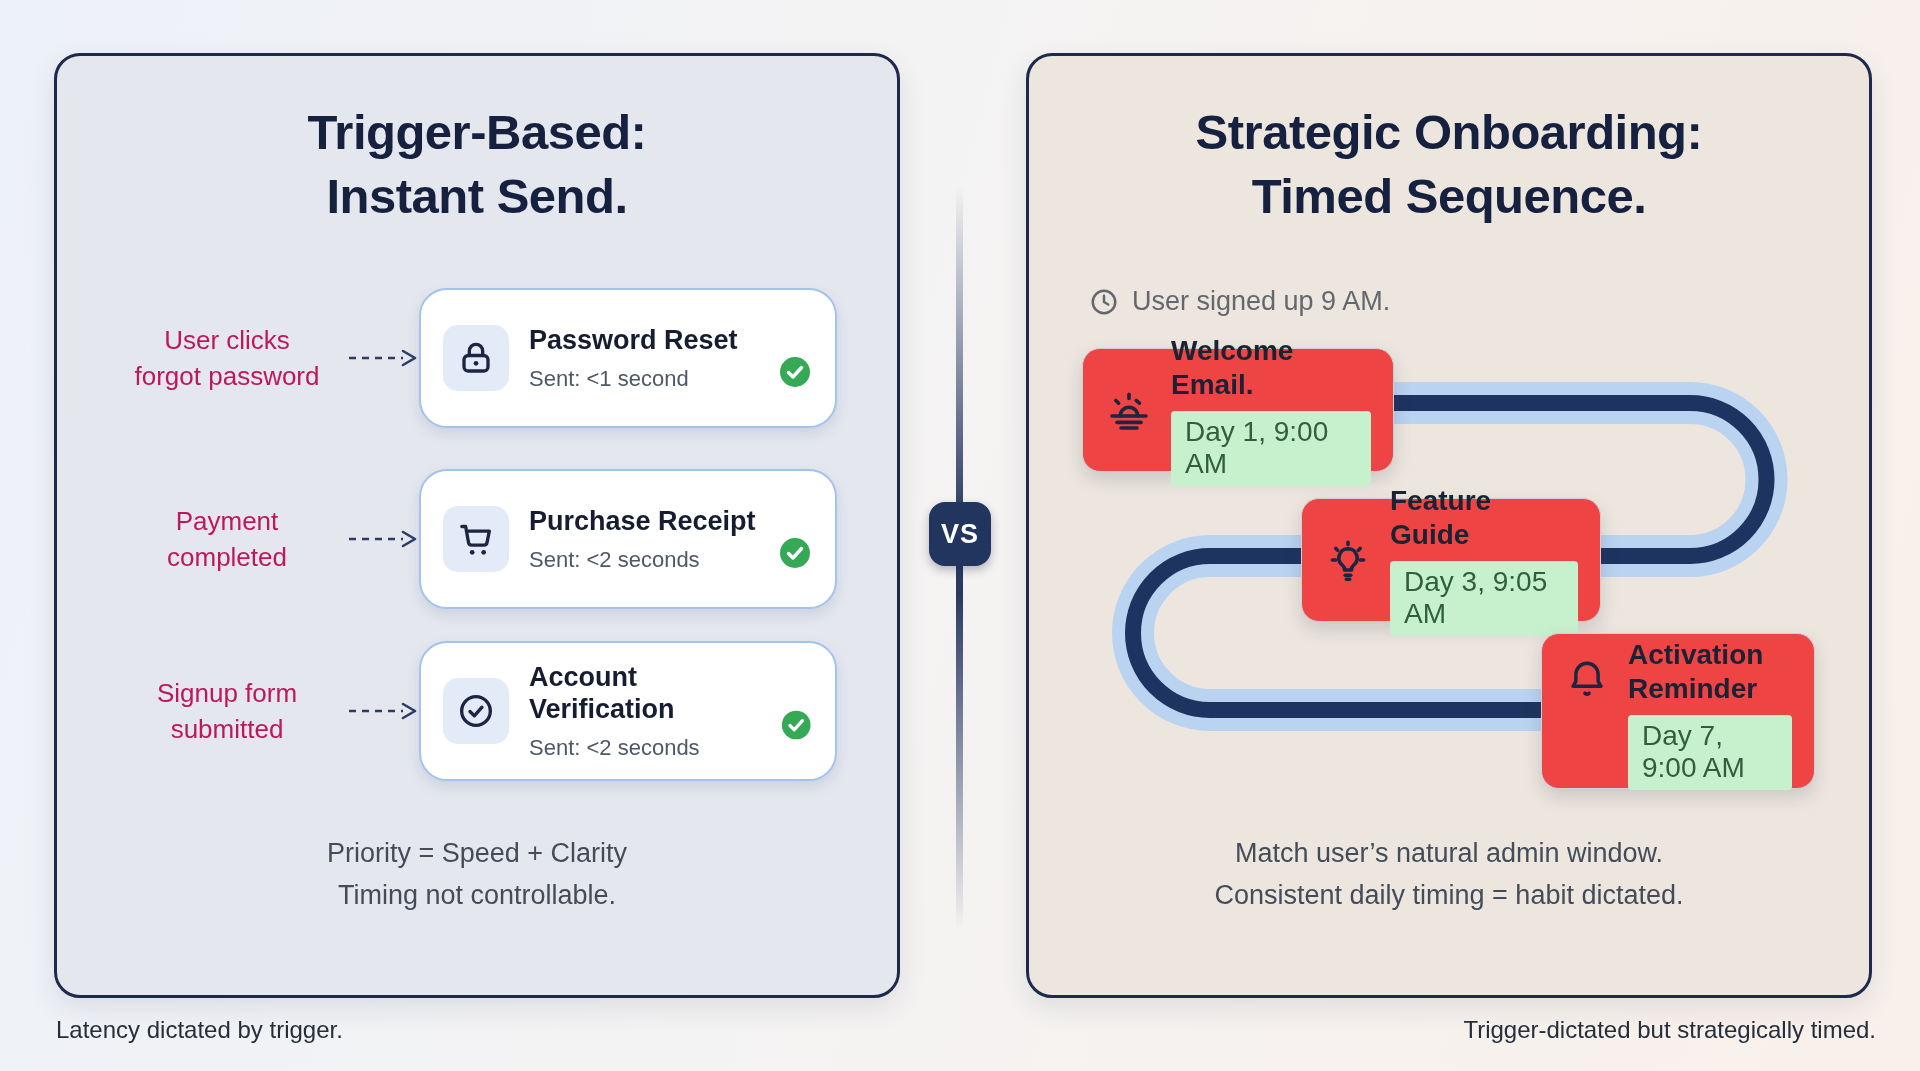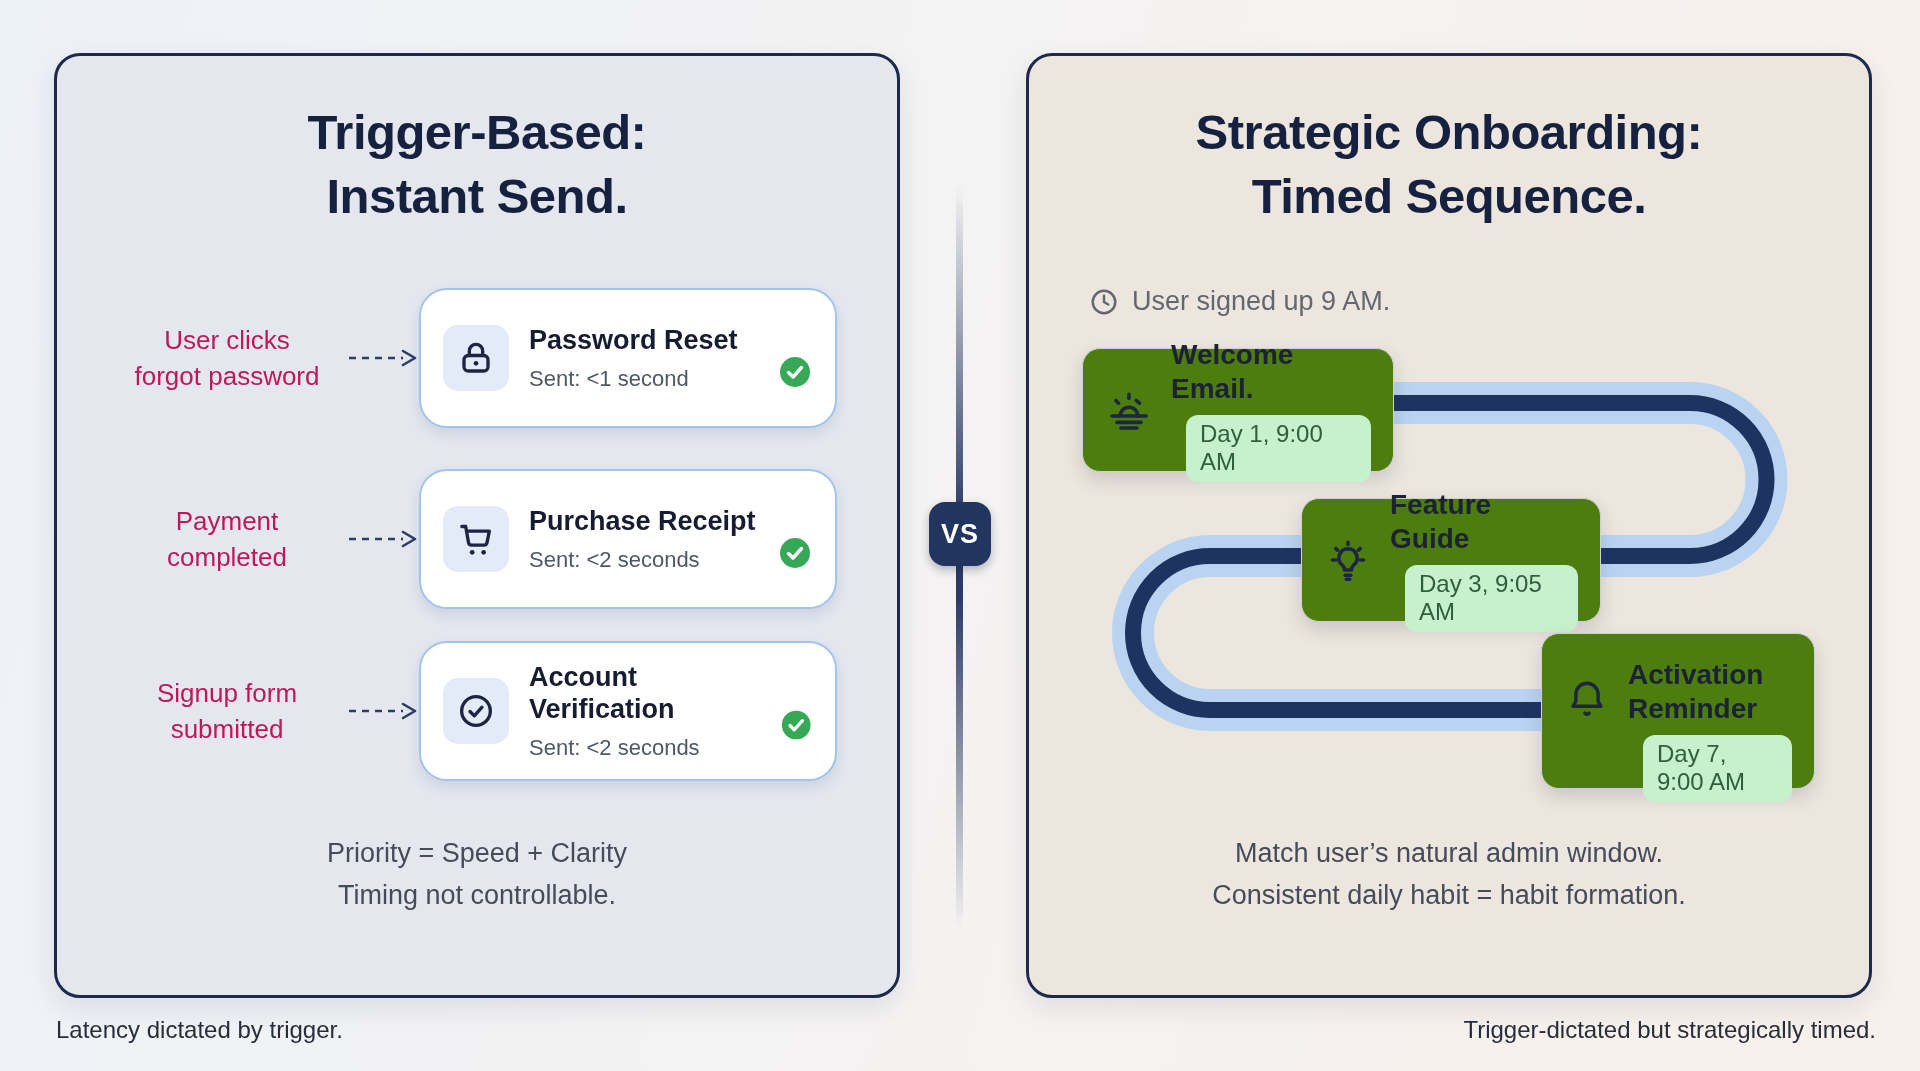--- a/index.html
+++ b/index.html
@@ -80,35 +80,35 @@
   }
 
   
   .signup-note {
     position:absolute; left:60px; top:230px; display:flex; align-items:center; gap:13px;
     color:#63676e; font-size:27px;
   }
   .flow-svg { position:absolute; left:0; top:0; z-index:1; }
 
   .step-card {
-    position:absolute; z-index:2; background:#4d7c0f;
+    position:absolute; z-index:2; background:#ef4444;
     border:1.5px solid #cfd0d6; border-radius:18px;
     box-shadow:0 8px 18px rgba(60,60,70,0.18);
-    display:flex; padding:24px 22px;
+    display:flex; padding:4px 22px;
   }
   .step-card.s0 { left:53px;  top:292px; width:312px; height:124px; align-items:center; }
   .step-card.s1 { left:272px; top:442px; width:300px; height:124px; align-items:center; }
   .step-card.s2 { left:512px; top:577px; width:274px; height:156px; align-items:flex-start; }
   .step-card.s2 .step-icon { margin-top:18px; }
   .step-icon { flex:0 0 auto; margin-right:18px; display:flex; align-items:center; }
   .step-title { font-size:28px; font-weight:700; color:#1b2233; line-height:34px; }
   .day-pill {
     display:inline-block; margin-top:9px; padding:5px 14px 6px;
-    background:#c7f0cc; border-radius:12px;
-    color:#2f5f3c; font-size:24px;margin-left:15px;
+    background:#c7f0cc; border-radius:4px;
+    color:#2f5f3c; font-size:28px;
   }
 </style>
 </head>
 <body>
 
 <div class="canvas">
 
   <section class="panel left">
     <div class="panel-title">
       <div>Trigger-Based:</div>
@@ -274,19 +274,19 @@
       </div>
       <div class="step-body">
         <div class="step-title">Activation</div>
         <div class="step-title">Reminder</div>
         <span class="day-pill">Day 7, 9:00 AM</span>
       </div>
     </div>
 
     <div class="panel-summary">
       <div>Match user’s natural admin window.</div>
-      <div>Consistent daily habit = habit formation.</div>
+      <div>Consistent daily timing = habit dictated.</div>
     </div>
   </section>
 
   <div class="caption right">Trigger-dictated but strategically timed.</div>
 
 </div>
 
 </body></html>

